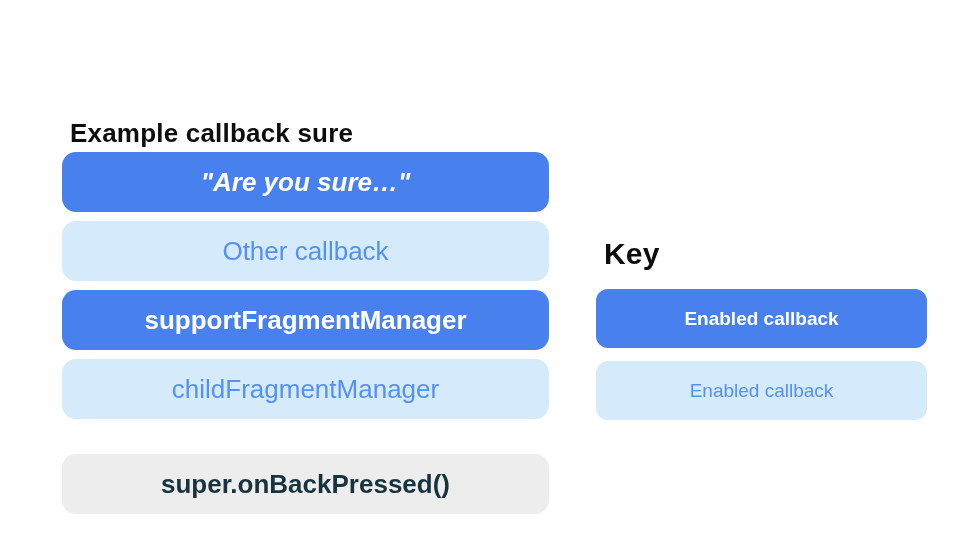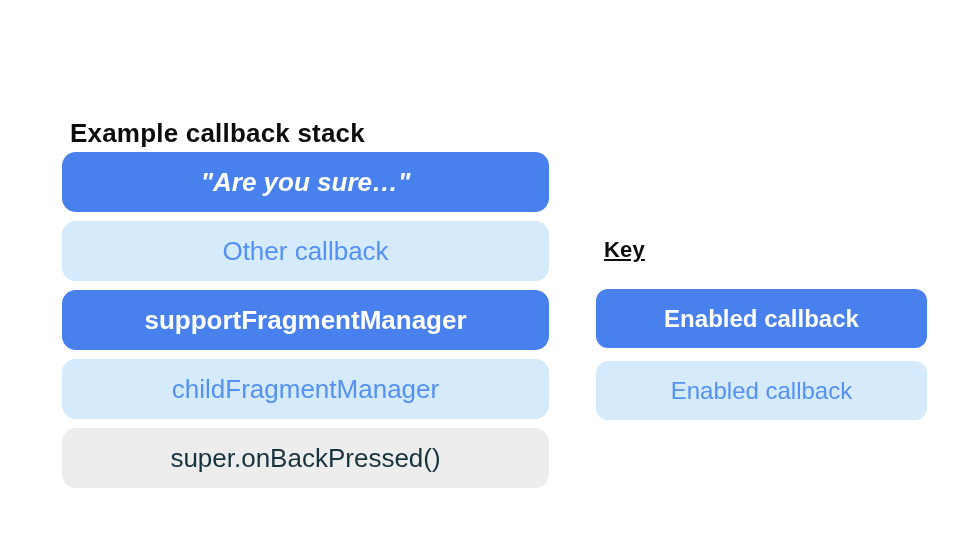--- a/index.html
+++ b/index.html
@@ -39,67 +39,67 @@
     display: flex;
     align-items: center;
     justify-content: center;
     font-size: 26px;
     white-space: nowrap;
   }
   .key-label {
     position: absolute;
     left: 604px;
     top: 237px;
-    font-size: 22px;
+    font-size: 30px;
     font-weight: 700;
     letter-spacing: 0.2px;
     color: var(--heading-text, #0d0d0d);
-    text-decoration: underline;
   }
   .key {
     position: absolute;
     left: 596px;
     top: 289px;
     width: 331px;
     display: flex;
     flex-direction: column;
     gap: 13px;
   }
   .key .box {
     height: 59px;
     border-radius: 12px;
     display: flex;
     align-items: center;
     justify-content: center;
-    font-size: 24px;
+    font-size: 19px;
     white-space: nowrap;
   }
   .enabled {
     background: var(--enabled-bg, #4880EE);
     color: var(--enabled-text, #ffffff);
     font-weight: 700;
   }
   .disabled {
     background: var(--disabled-bg, #D5EAFB);
     color: var(--disabled-text, #5491F5);
     font-weight: 400;
   }
   .system {
     background: var(--system-bg, #EDEDED);
     color: var(--system-text, #17333E);
-    font-weight: 400;
+    font-weight: 700;
+    margin-top: 26px;
   }
   .quoted {
     font-style: italic;
   }
 </style>
 </head>
 <body>
 
-<h1 class="page-title">Example callback stack</h1>
+<h1 class="page-title">Example callback sure</h1>
 
 <div class="stack">
   <div class="box enabled">
     <span class="quoted">"Are you sure…"</span>
   </div>
   <div class="box disabled">Other callback</div>
   <div class="box enabled">supportFragmentManager</div>
   <div class="box disabled">childFragmentManager</div>
   <div class="box system">super.onBackPressed()</div>
 </div>

